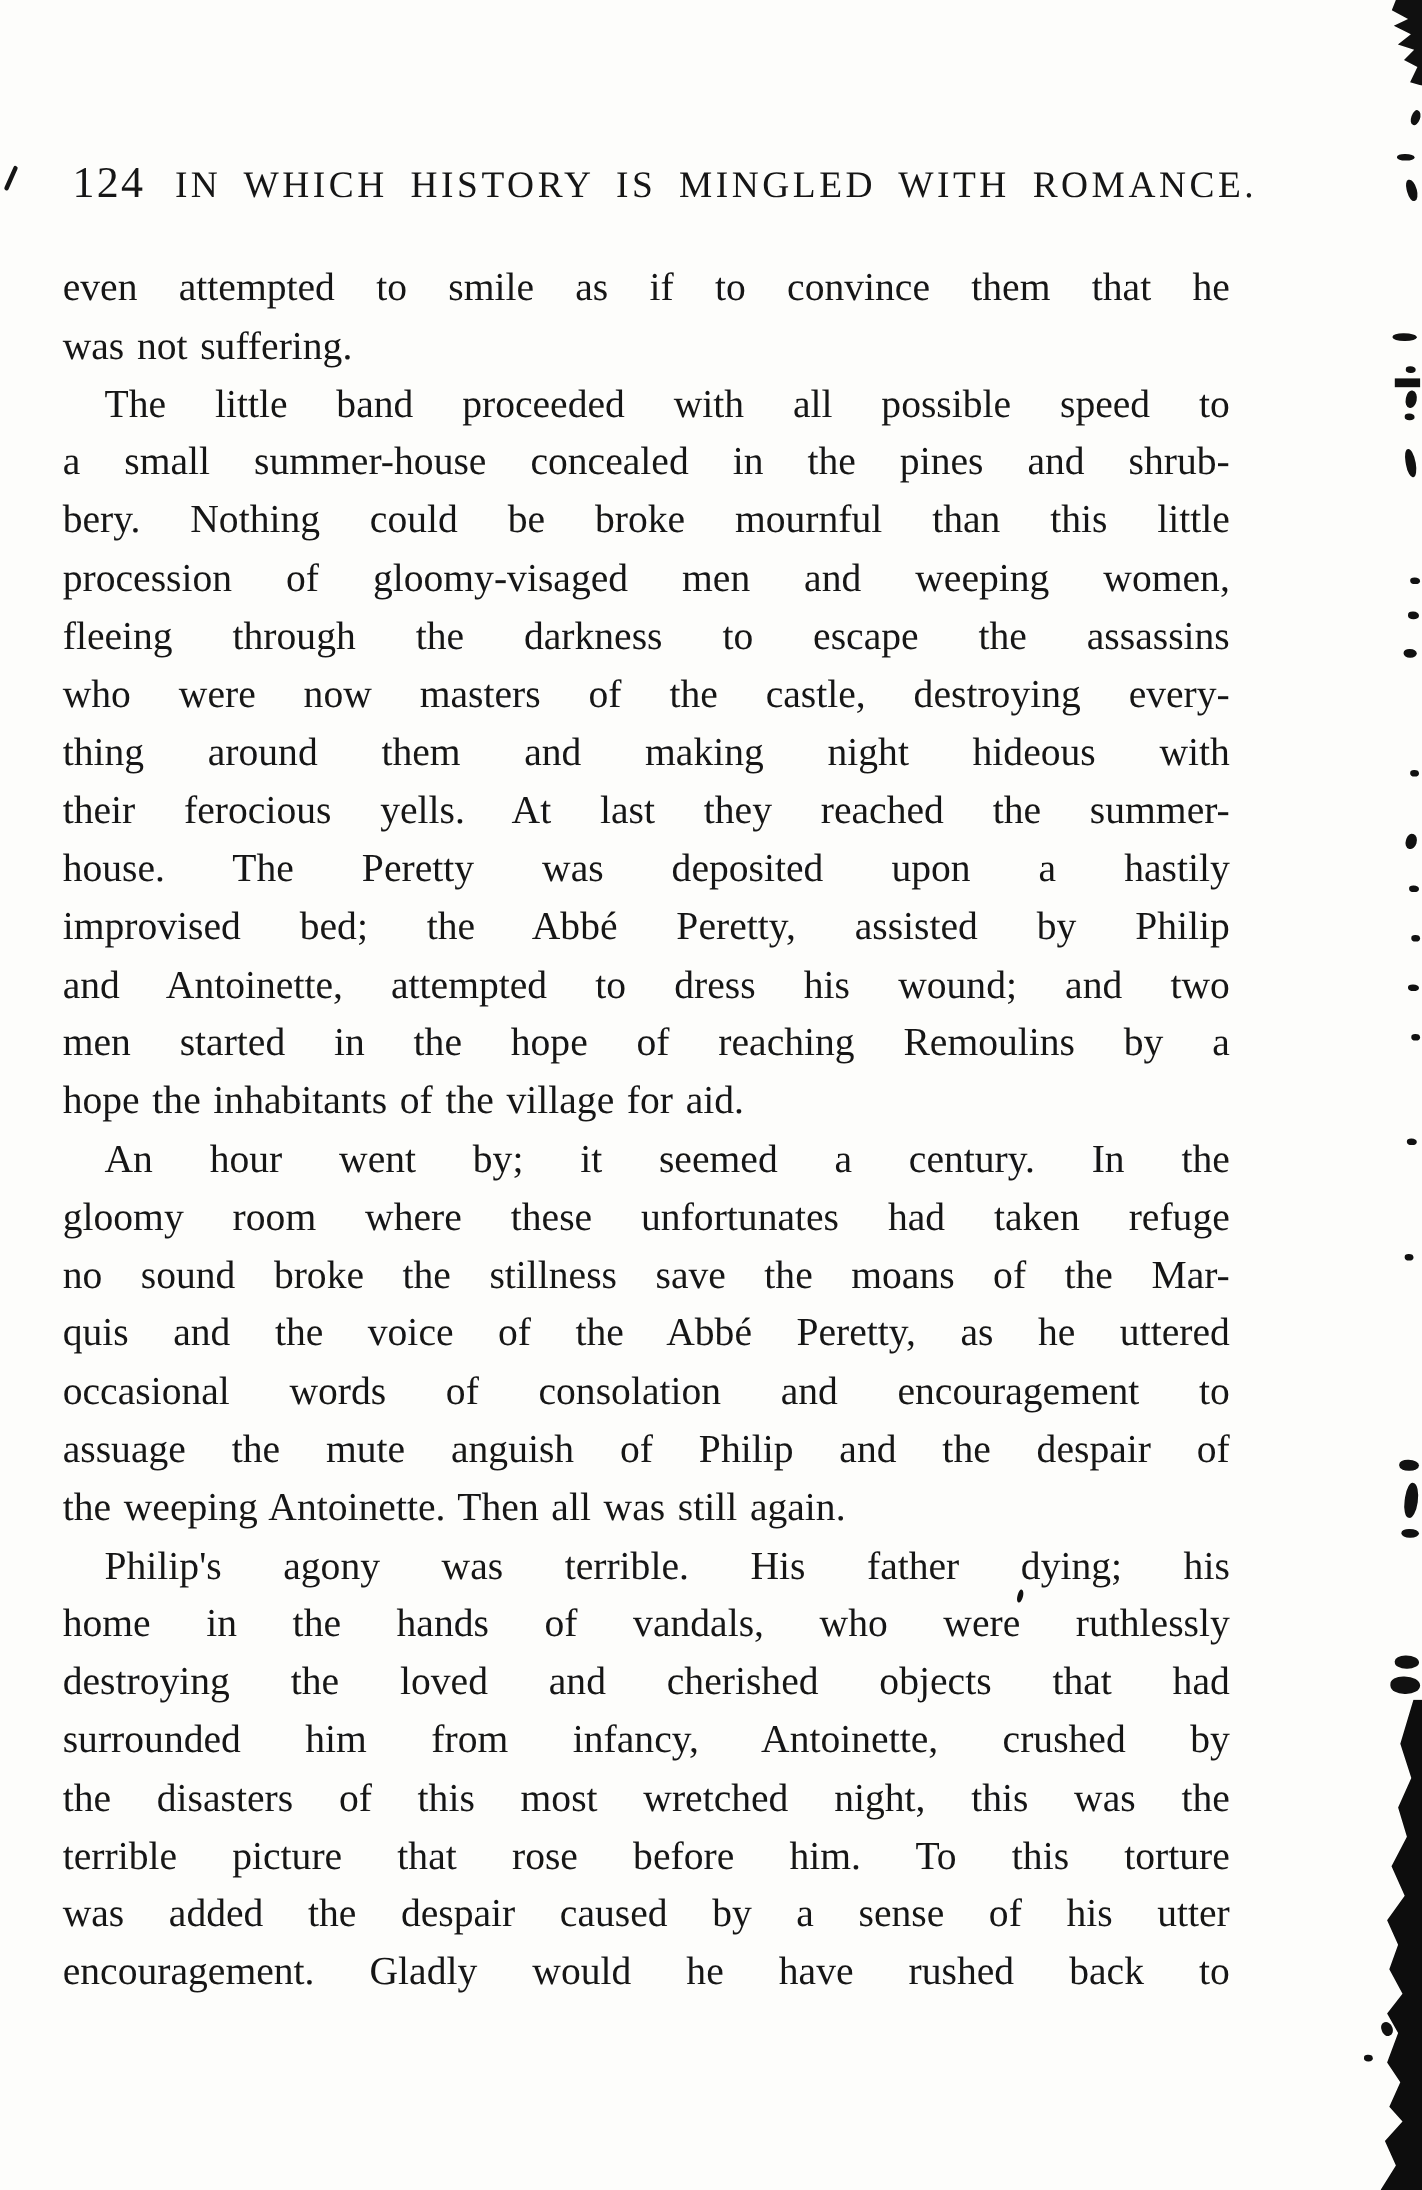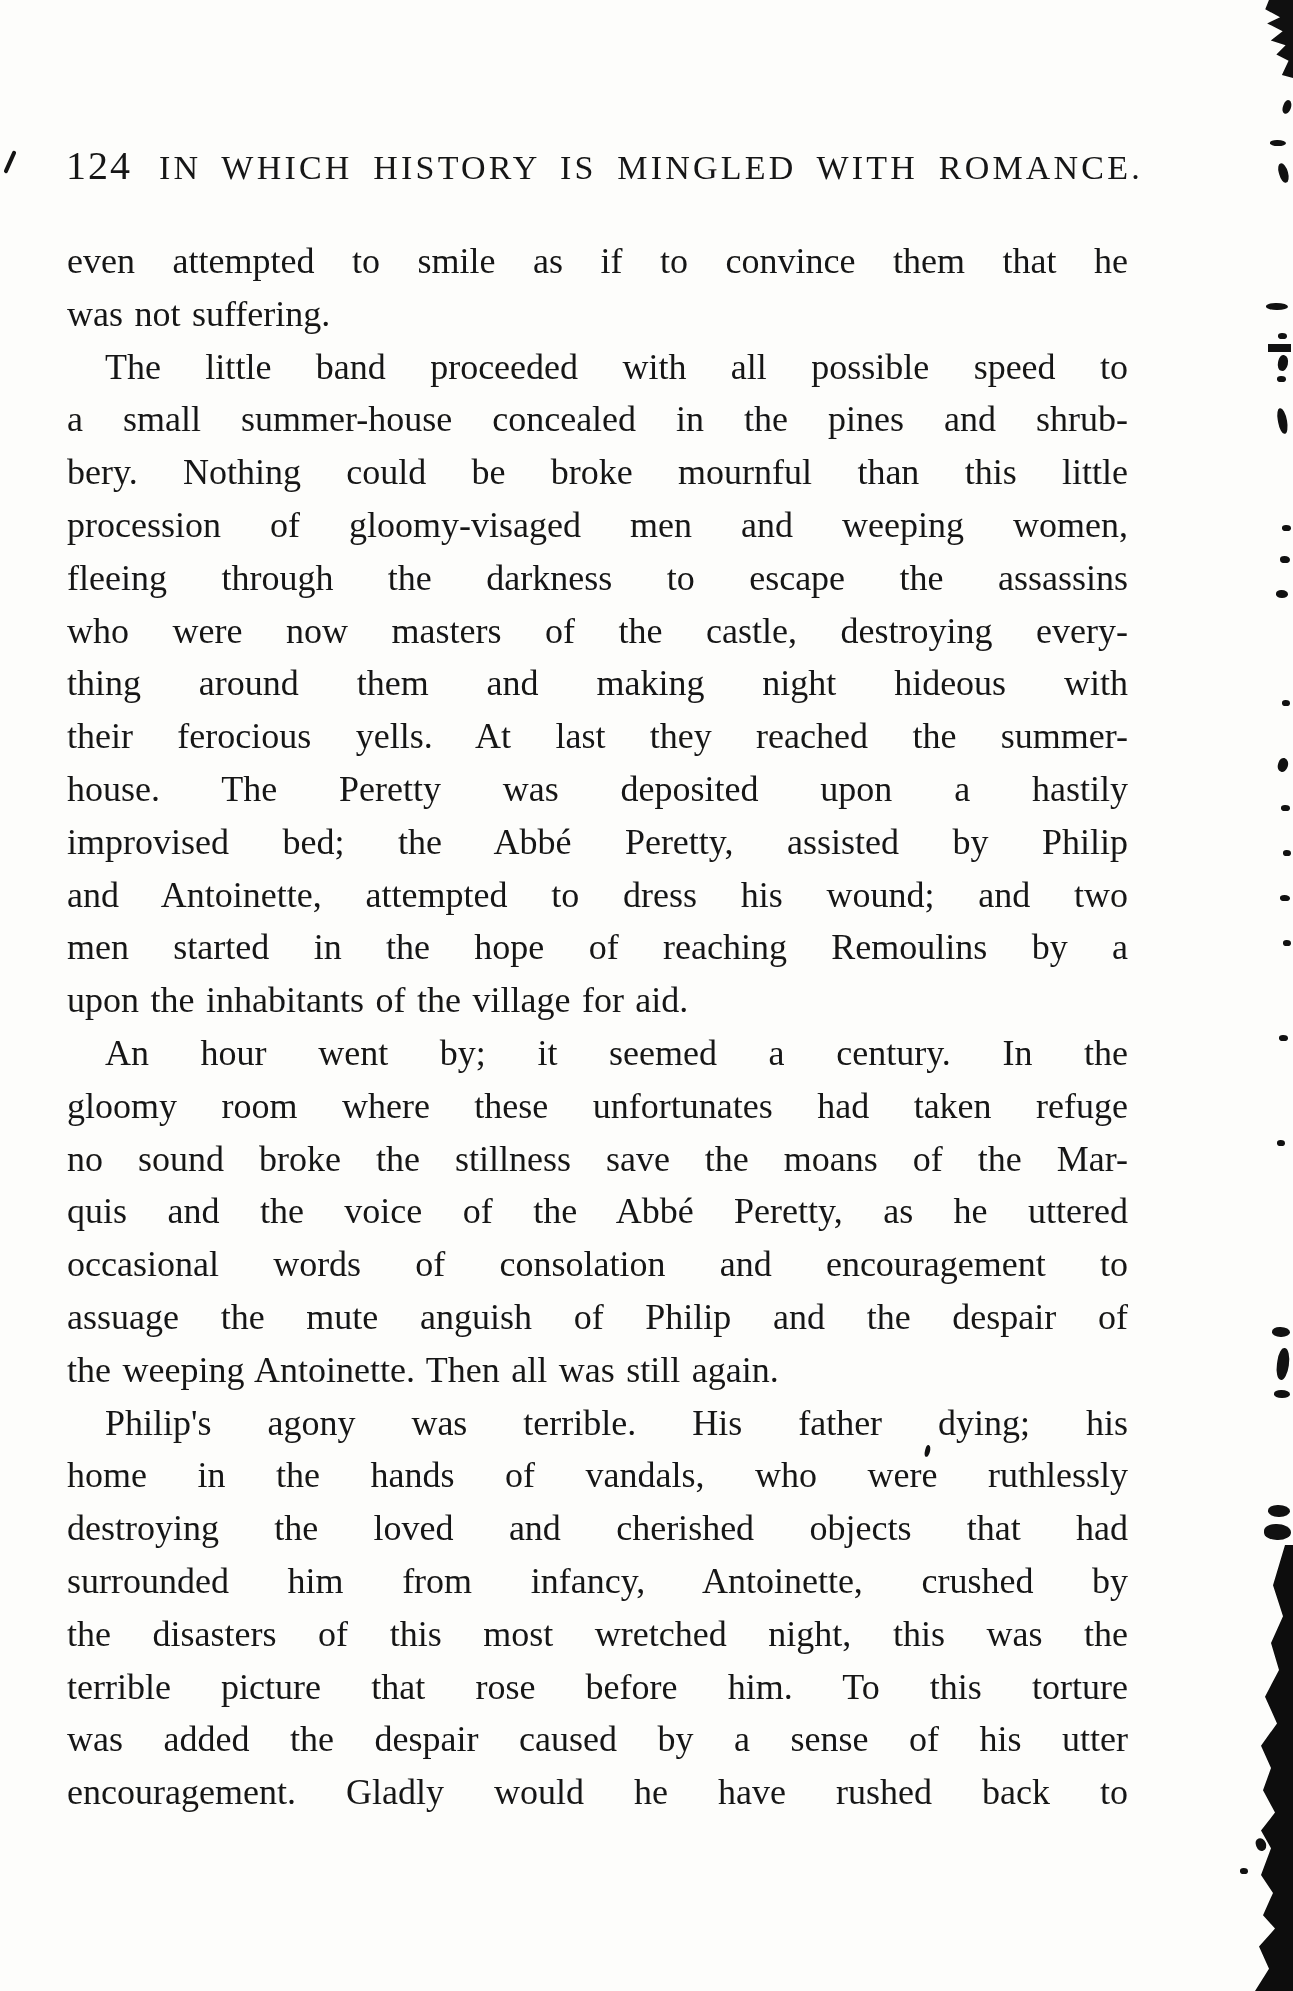--- a/index.html
+++ b/index.html
@@ -30,21 +30,21 @@
   .running-title{
     font-size:34px;
     letter-spacing:3.2px;
     word-spacing:9px;
     margin-left:27px;
     font-weight:normal;
   }
   
   .body-text{
     position:absolute;
-    top:235px;left:67px;width:1061px;
+    top:235px;left:57px;width:1061px;
     font-size:36px;
     line-height:52.8px;
     word-spacing:2.5px;
   }
   .paragraph{margin:0;padding:0;}
   .line{
     text-align:justify;
     text-align-last:justify;
     height:52.8px;
     overflow:visible;
@@ -94,21 +94,21 @@
       <div class="line">bery.  Nothing could be broke mournful than this little</div>
       <div class="line">procession of gloomy-visaged men and weeping women,</div>
       <div class="line">fleeing through the darkness to escape the assassins</div>
       <div class="line">who were now masters of the castle, destroying every-</div>
       <div class="line">thing around them and making night hideous with</div>
       <div class="line">their ferocious yells.  At last they reached the summer-</div>
       <div class="line">house.  The Peretty was deposited upon a hastily</div>
       <div class="line">improvised bed; the Abbé Peretty, assisted by Philip</div>
       <div class="line">and Antoinette, attempted to dress his wound; and two</div>
       <div class="line">men started in the hope of reaching Remoulins by a</div>
-      <div class="line no-stretch">upon the inhabitants of the village for aid.</div>
+      <div class="line no-stretch">hope the inhabitants of the village for aid.</div>
     </div>
 
     <div class="paragraph">
       <div class="line indent">An hour went by; it seemed a century.  In the</div>
       <div class="line">gloomy room where these unfortunates had taken refuge</div>
       <div class="line">no sound broke the stillness save the moans of the Mar-</div>
       <div class="line">quis and the voice of the Abbé Peretty, as he uttered</div>
       <div class="line">occasional words of consolation and encouragement to</div>
       <div class="line">assuage the mute anguish of Philip and the despair of</div>
       <div class="line no-stretch">the weeping Antoinette.  Then all was still again.</div>

